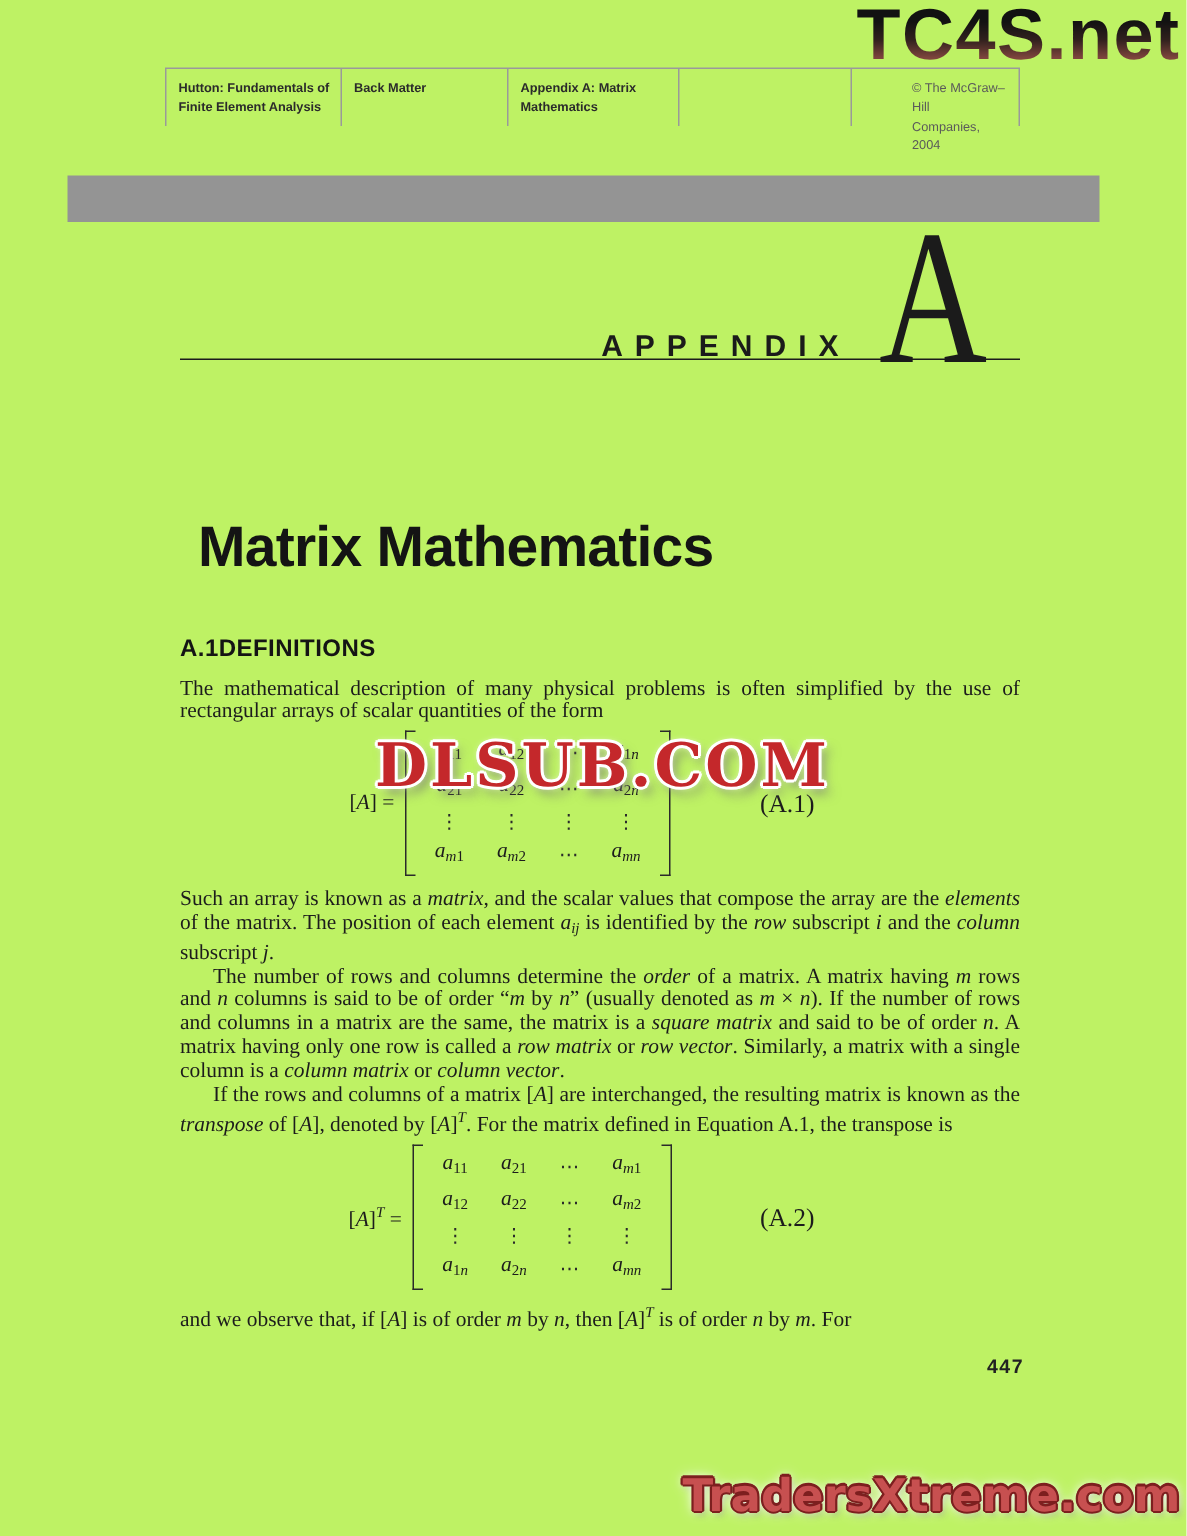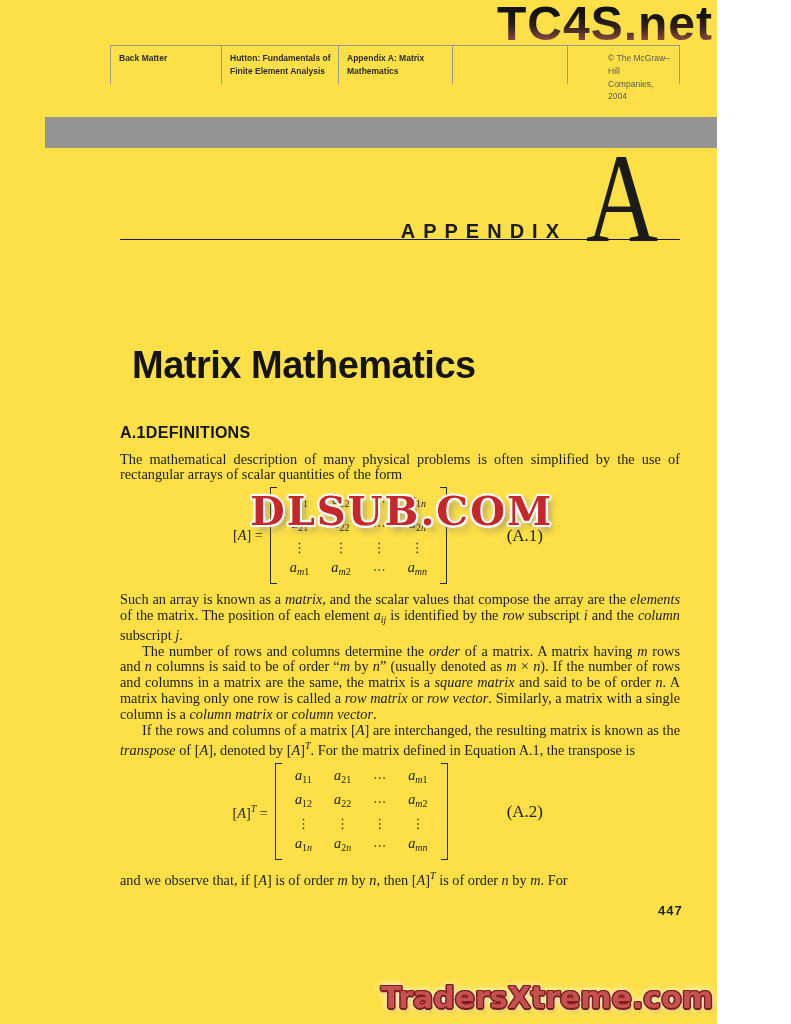--- a/index.html
+++ b/index.html
@@ -1,16 +1,16 @@
 <!DOCTYPE html>
 <html><head>
 <meta charset="utf-8">
 <style>
   html,body{margin:0;padding:0;background:#ffffff;}
-  .page{position:relative;width:717px;height:1024px;background:#fde047;overflow:hidden;
+  .page{position:relative;width:791px;height:1024px;background:#bef264;overflow:hidden;
         font-family:"Liberation Serif",serif;color:#1c1c1c;}
 
   
   .tc4s{position:absolute;top:0px;right:4px;font-family:"Liberation Sans",sans-serif;
         font-weight:700;font-size:48px;line-height:1;letter-spacing:1px;
         background:linear-gradient(180deg,#121212 30%,#30201d 55%,#7c443c 80%,#9a5a4e 100%);
         -webkit-background-clip:text;background-clip:text;color:transparent;}
 
   
   .header{position:absolute;left:110px;top:45px;width:570px;display:flex;
@@ -83,27 +83,27 @@
              2px 3px 4px rgba(60,60,60,0.35);}
 </style>
 </head>
 <body>
 
 <div class="page">
 
   <div class="tc4s">TC4S.net</div>
 
   <div class="header">
+    <div class="hcol hc1">
+      <div>Hutton: Fundamentals of</div>
+      <div>Finite Element Analysis</div>
+    </div>
     <div class="hcol hc2">
       <div>Back Matter</div>
       <div></div>
-    </div>
-    <div class="hcol hc1">
-      <div>Hutton: Fundamentals of</div>
-      <div>Finite Element Analysis</div>
     </div>
     <div class="hcol hc3">
       <div>Appendix A: Matrix</div>
       <div>Mathematics</div>
     </div>
     <div class="hcol hc4">
       <div></div>
       <div></div>
     </div>
     <div class="hcol hc5">

